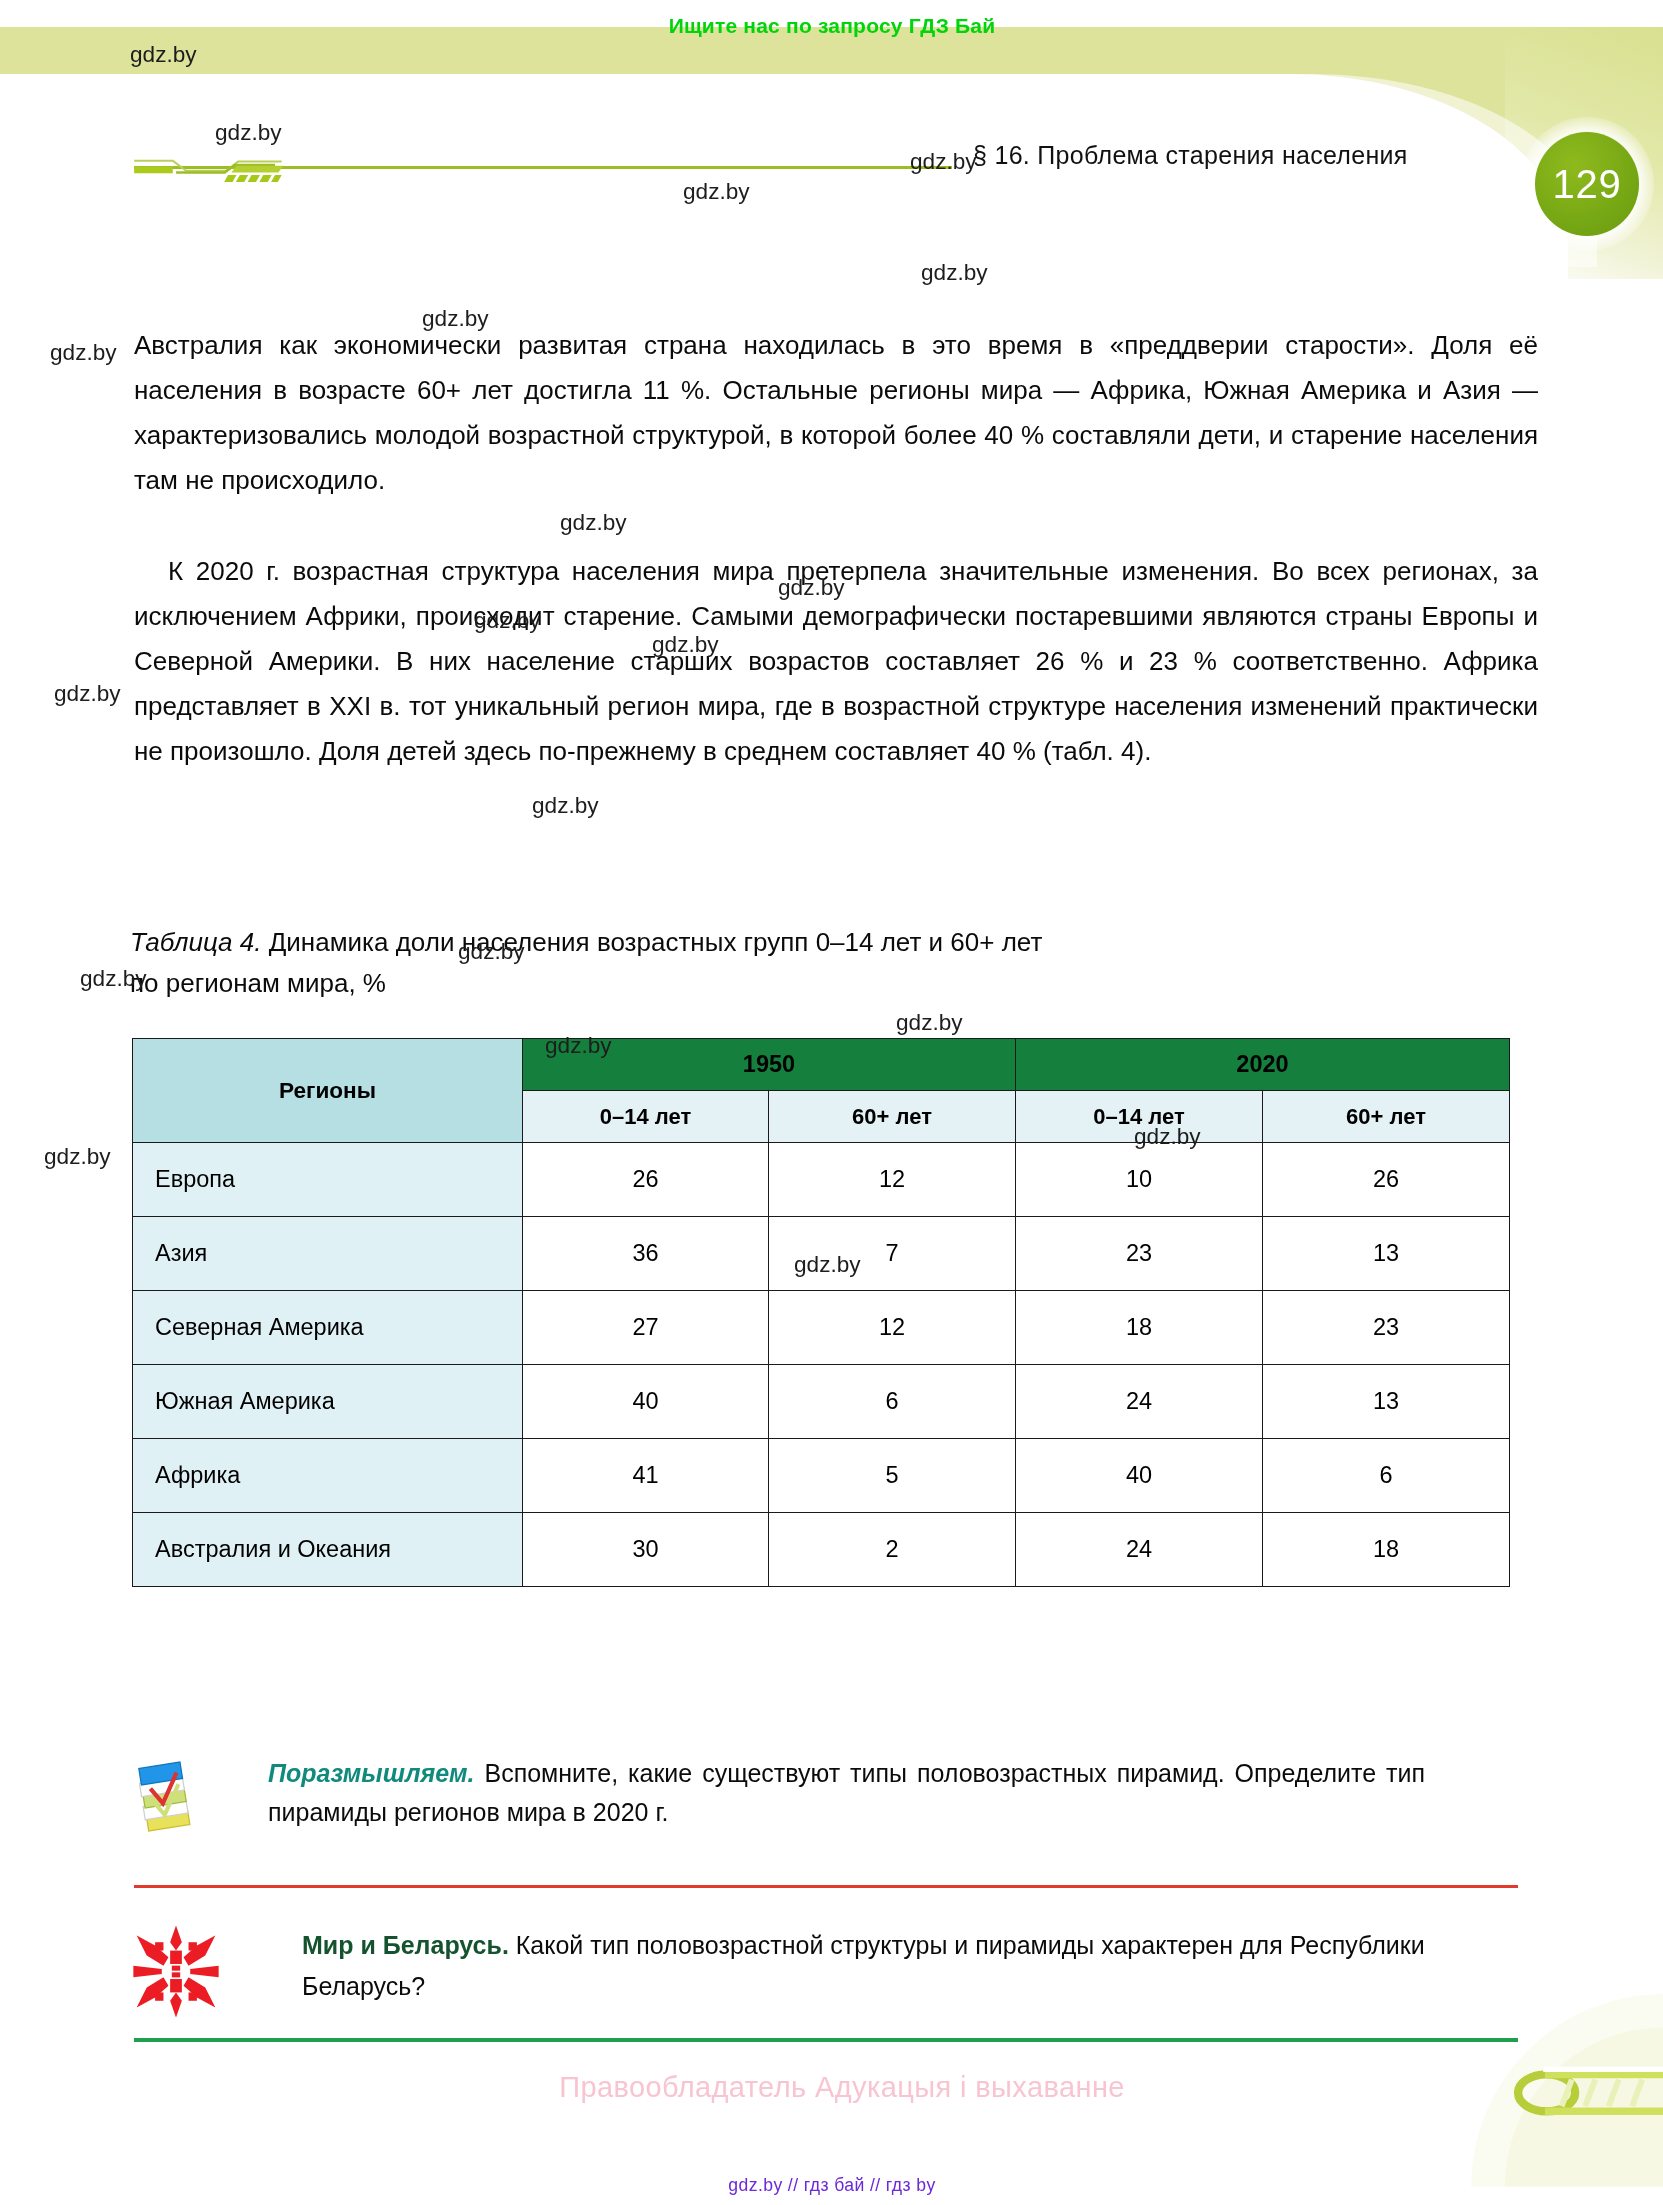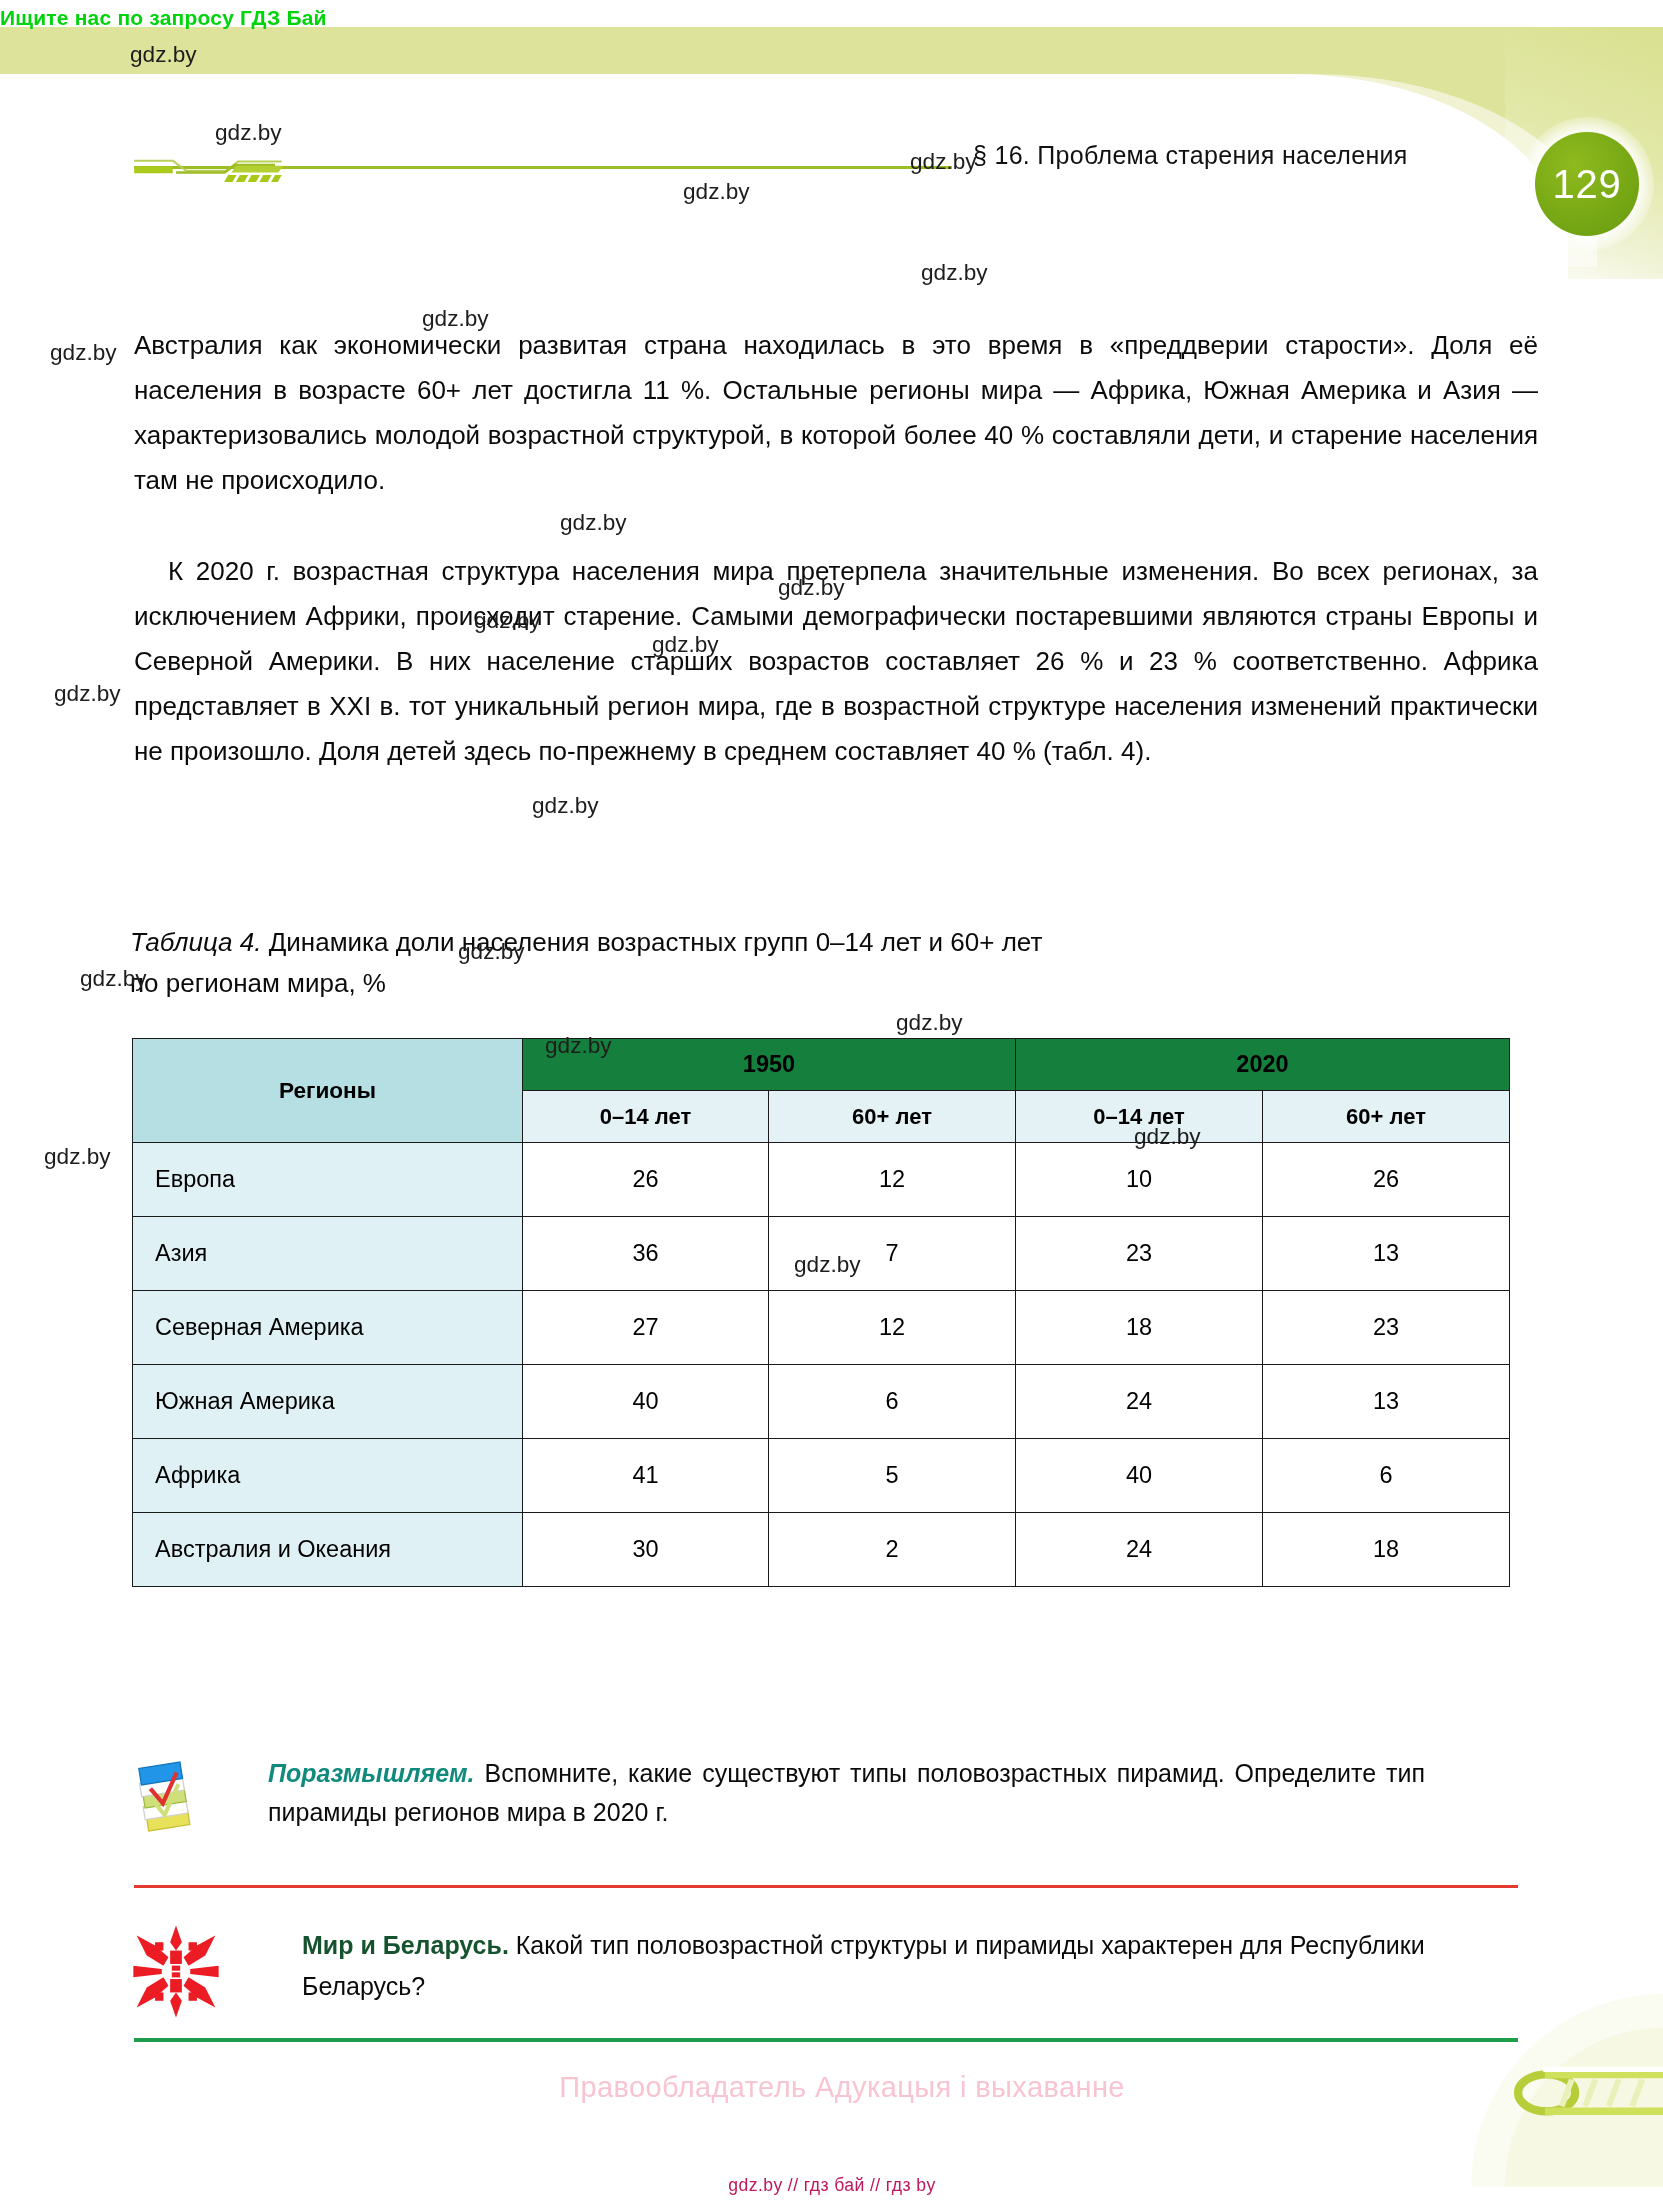--- a/index.html
+++ b/index.html
@@ -15,23 +15,24 @@
     position: relative;
     width: 1664px;
     height: 2205px;
     overflow: hidden;
     background: #ffffff;
   }
 
   
   .top-banner {
     position: absolute;
-    top: 6px;
+    top: 14px;
     left: 0;
     width: 1664px;
+    text-align: center;
     font-size: 21px;
     font-weight: bold;
     color: #00d40a;
     letter-spacing: 0.2px;
     z-index: 40;
   }
 
   
   .header-band {
     position: absolute;
@@ -242,21 +243,21 @@
     text-align: center;
     font-size: 29px;
     color: #f8c4d2;
     letter-spacing: 0.4px;
   }
   .footer-links {
     position: absolute;
     width: 1664px;
     text-align: center;
     font-size: 17.6px;
-    color: #be185d;
+    color: #6d28d9;
     letter-spacing: 0.4px;
   }
 
   
   .wm {
     position: absolute;
     font-size: 22.6px;
     color: #1d1d1d;
     z-index: 30;
     pointer-events: none;

